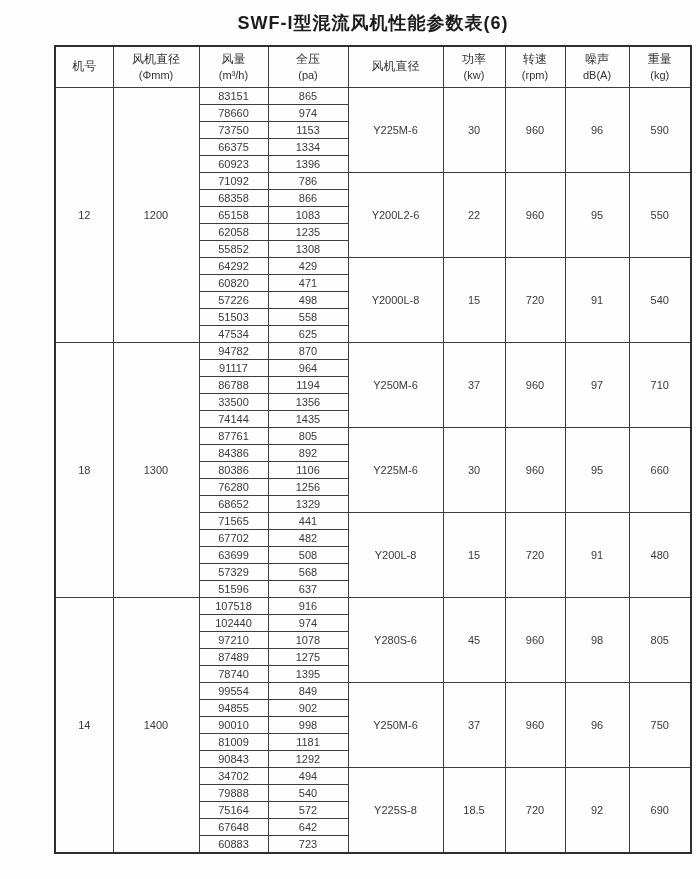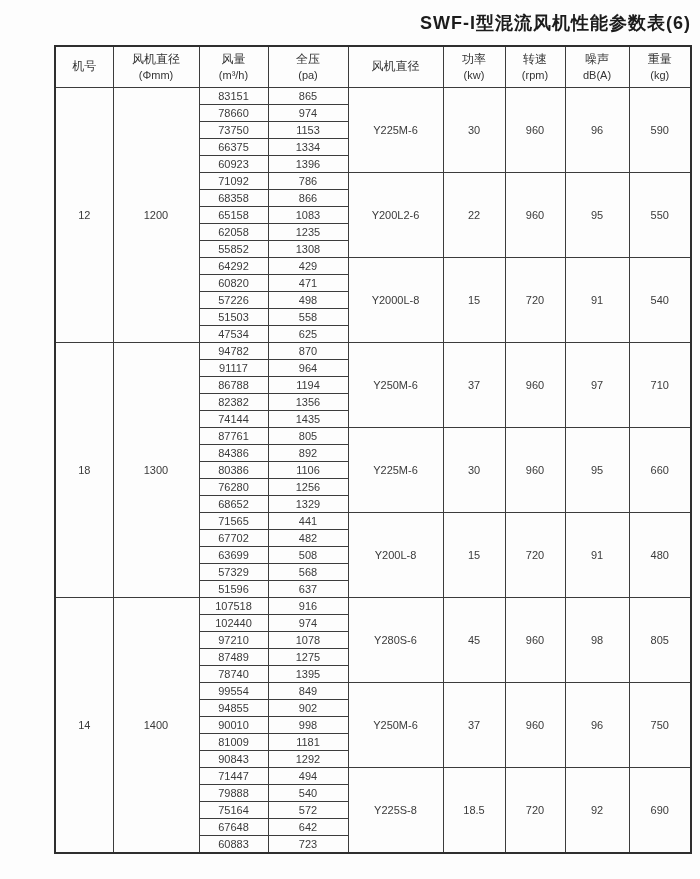--- a/index.html
+++ b/index.html
@@ -20,21 +20,21 @@
     margin: 0;
     padding: 8px 0 0 13px;
     font-size: 20px;
     font-weight: bold;
     color: #161616;
     letter-spacing: 1px;
   }
   .sub-title {
     margin: 11px 0 10px 55px;
     width: 636px;
-    text-align: right;
+    text-align: center;
     font-size: 18px;
     font-weight: bold;
     color: #1c1c1c;
     letter-spacing: 1px;
   }
   table.spec-table {
     margin-left: 54px;
     width: 636px;
     border-collapse: collapse;
     table-layout: fixed;
@@ -211,21 +211,21 @@
         </tr>
         <tr>
           <td class="cell-airflow">91117</td>
           <td class="cell-pressure">964</td>
         </tr>
         <tr>
           <td class="cell-airflow">86788</td>
           <td class="cell-pressure">1194</td>
         </tr>
         <tr>
-          <td class="cell-airflow">82382</td>
+          <td class="cell-airflow">33500</td>
           <td class="cell-pressure">1356</td>
         </tr>
         <tr>
           <td class="cell-airflow">74144</td>
           <td class="cell-pressure">1435</td>
         </tr>
         <tr>
           <td class="cell-airflow">87761</td>
           <td class="cell-pressure">805</td>
           <td class="cell-motor-model" rowspan="5">Y225M-6</td>
@@ -321,21 +321,21 @@
         </tr>
         <tr>
           <td class="cell-airflow">81009</td>
           <td class="cell-pressure">1181</td>
         </tr>
         <tr>
           <td class="cell-airflow">90843</td>
           <td class="cell-pressure">1292</td>
         </tr>
         <tr>
-          <td class="cell-airflow">71447</td>
+          <td class="cell-airflow">34702</td>
           <td class="cell-pressure">494</td>
           <td class="cell-motor-model" rowspan="5">Y225S-8</td>
           <td class="cell-power" rowspan="5">18.5</td>
           <td class="cell-speed" rowspan="5">720</td>
           <td class="cell-noise" rowspan="5">92</td>
           <td class="cell-weight" rowspan="5">690</td>
         </tr>
         <tr>
           <td class="cell-airflow">79888</td>
           <td class="cell-pressure">540</td>

